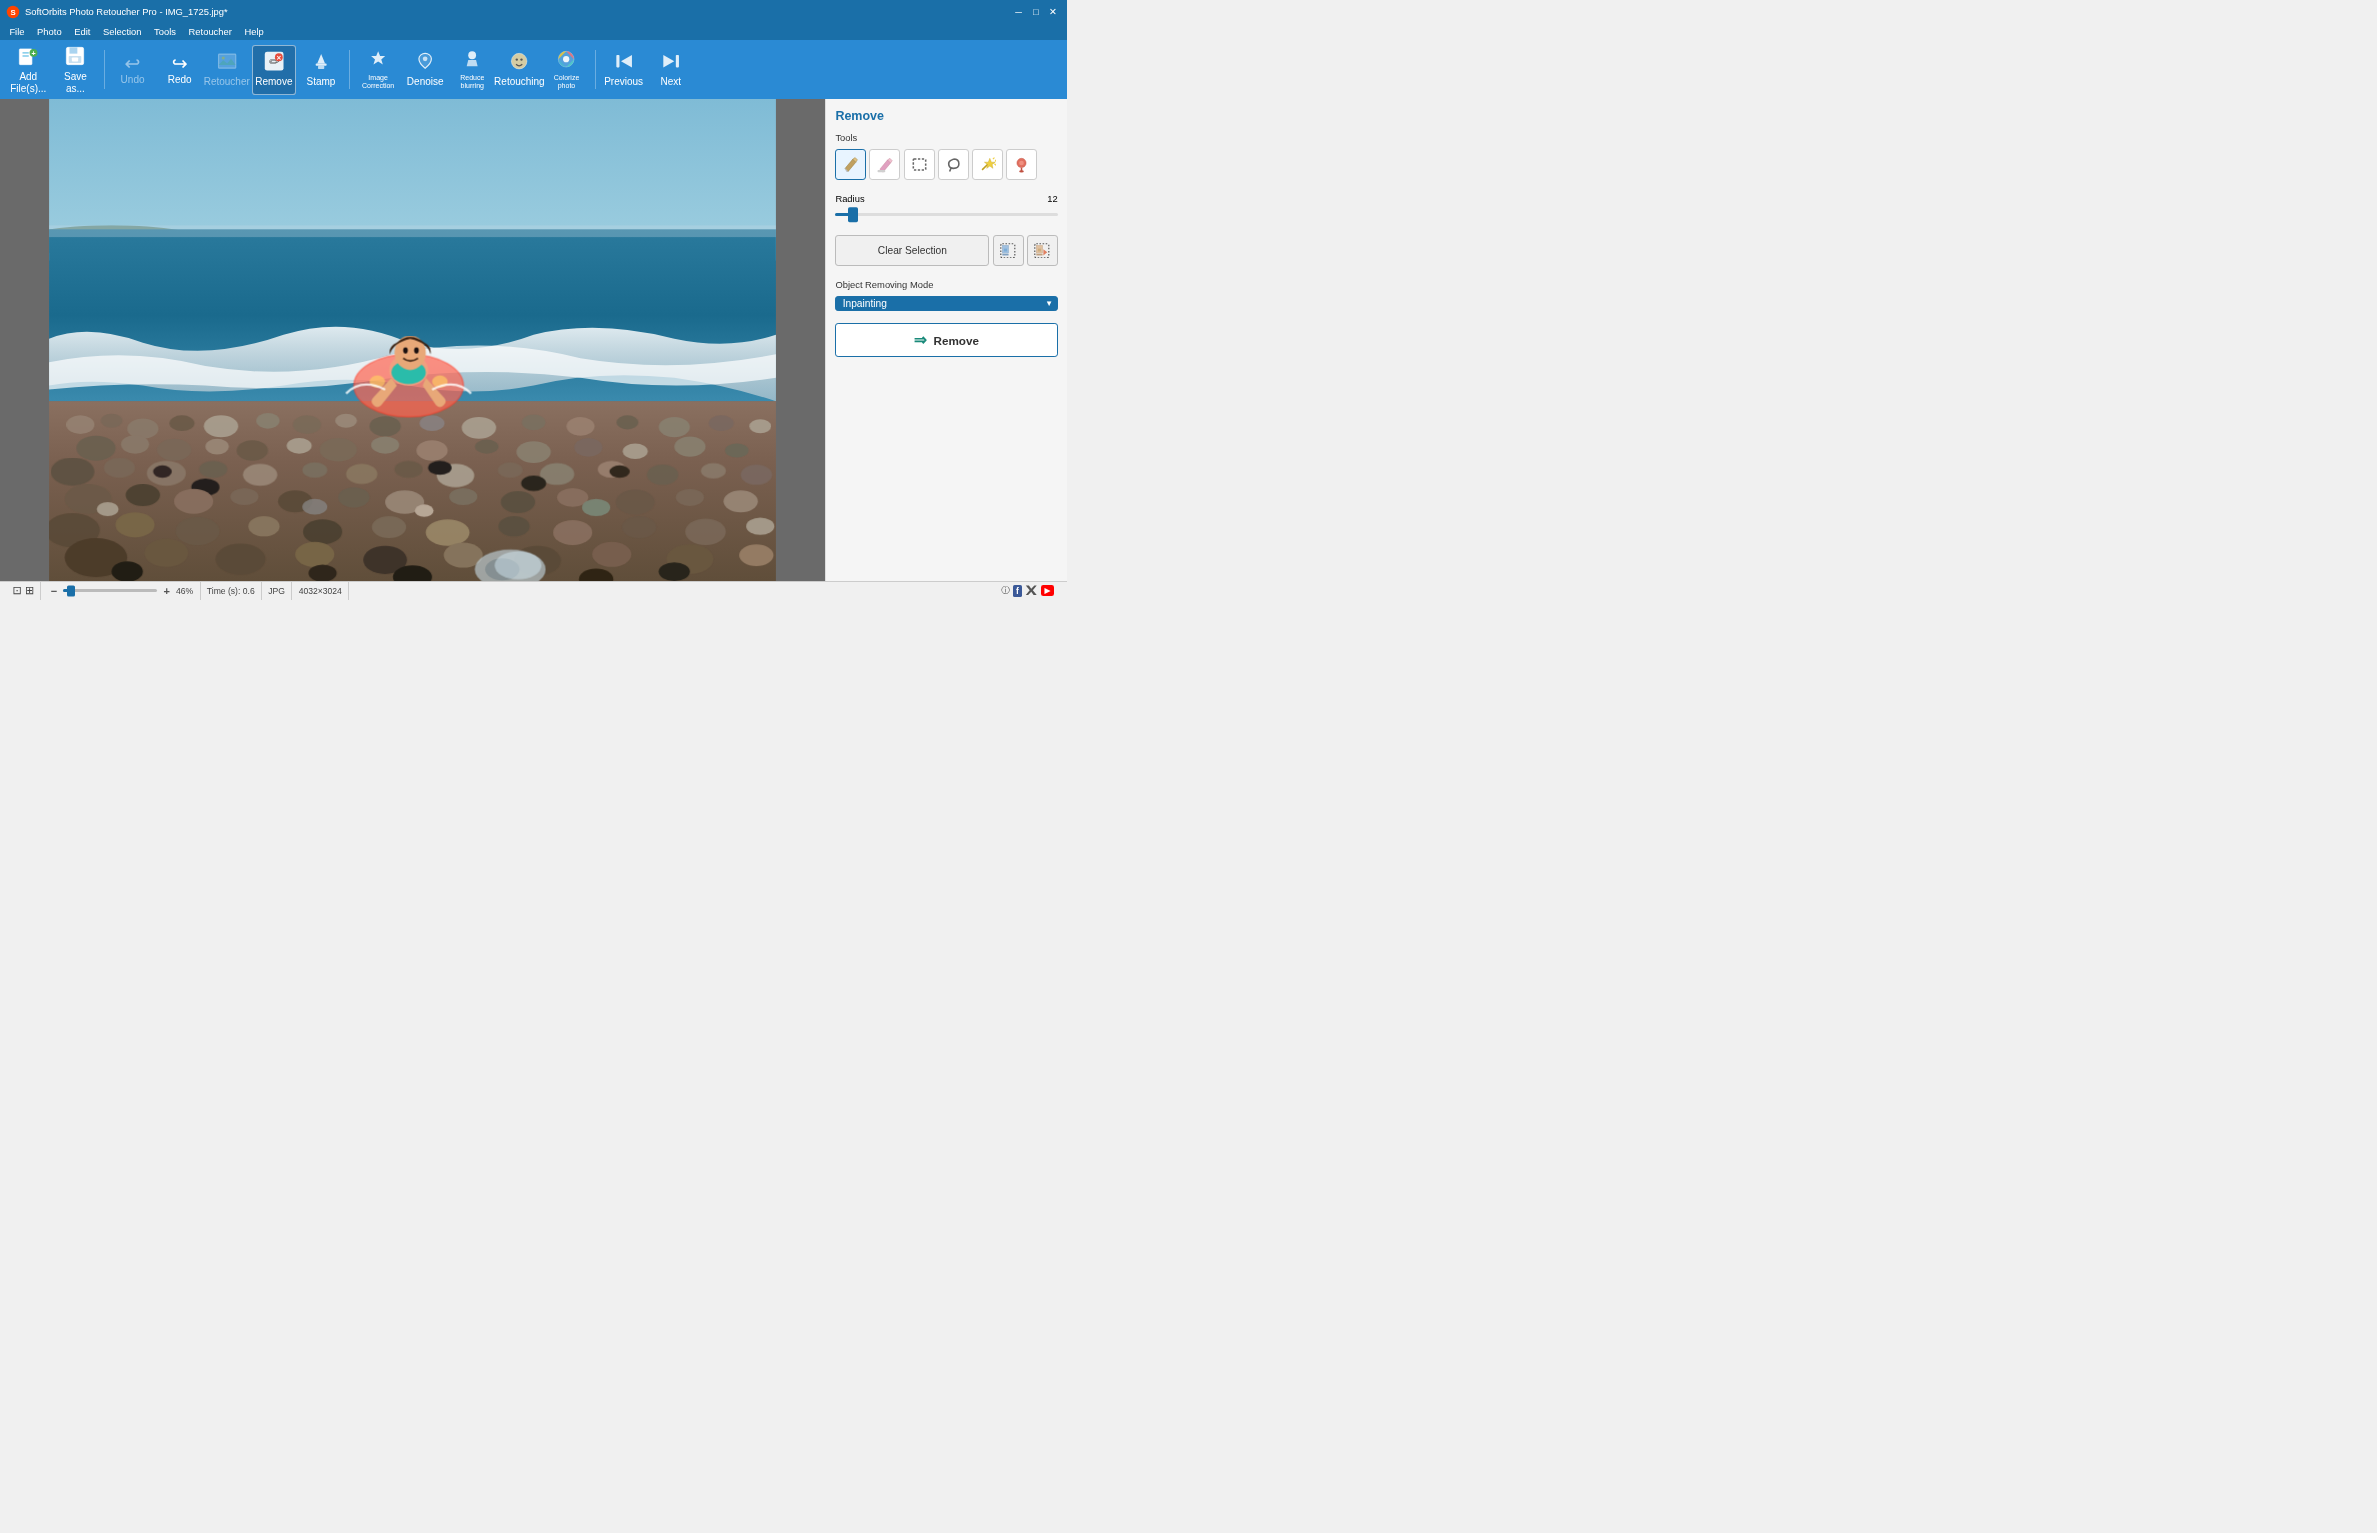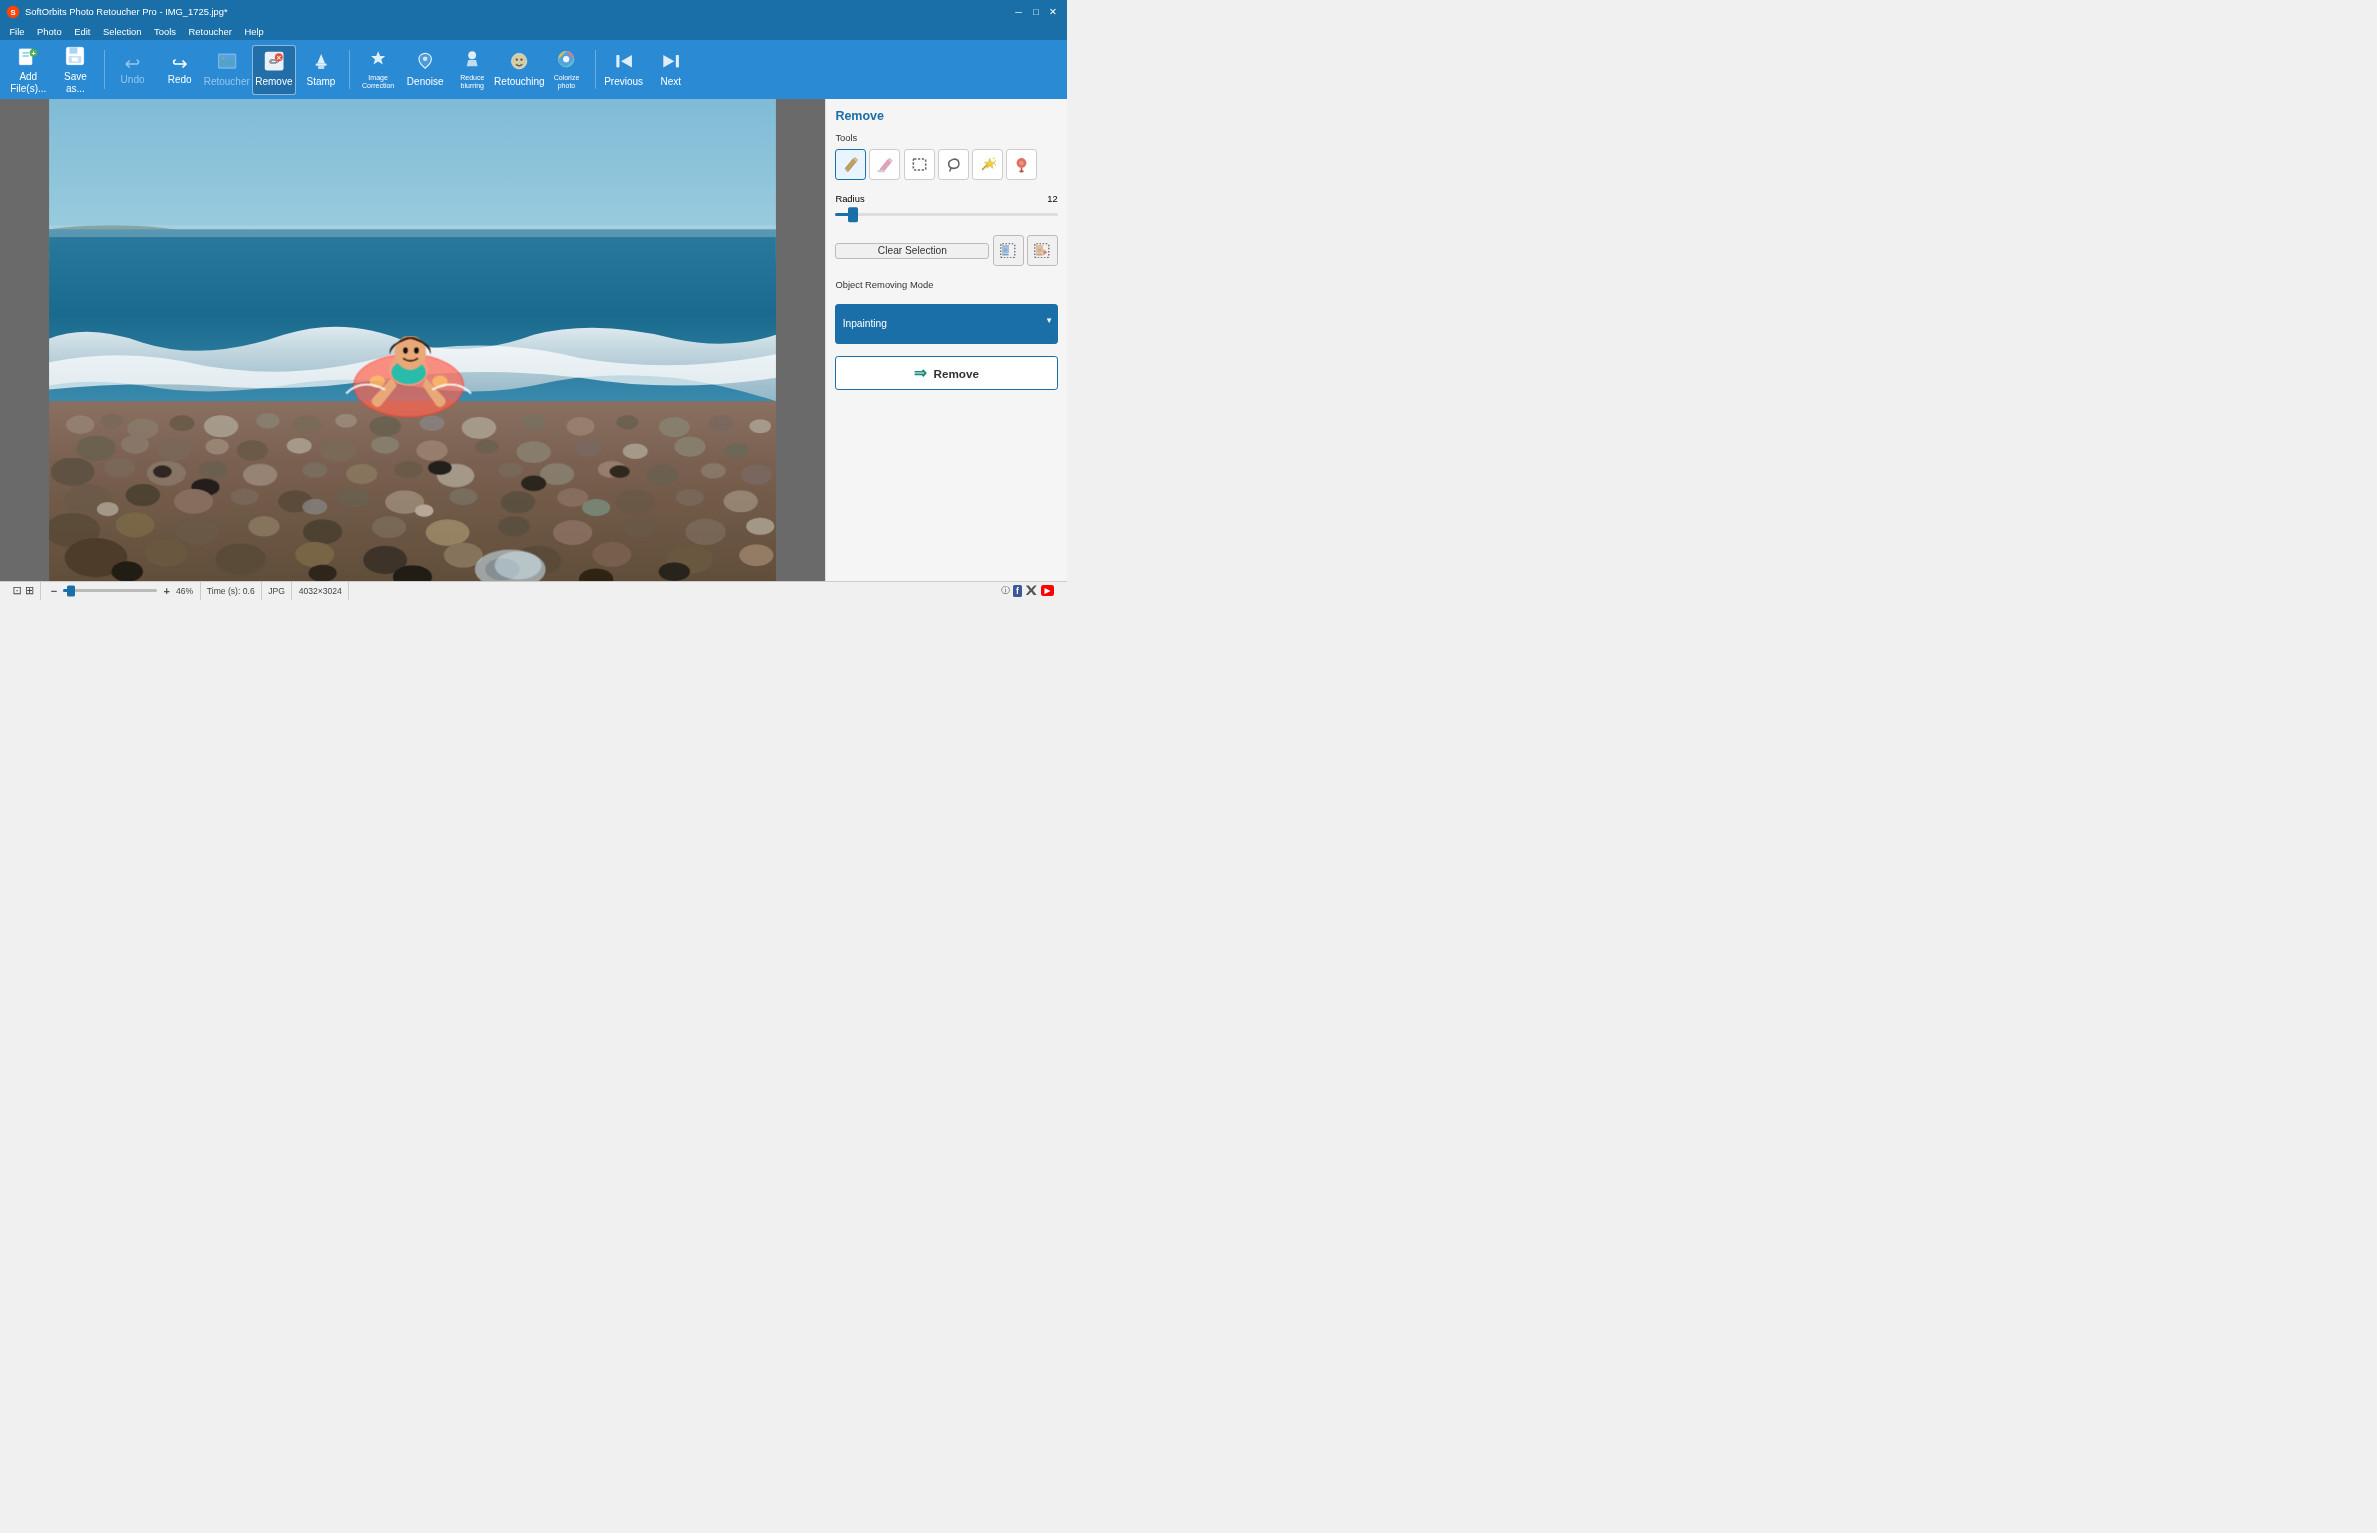--- a/index.html
+++ b/index.html
@@ -126,21 +126,21 @@
     }
     .tool-btn.active { border-color: #1a6fa8; background: #e8f4ff; }
 
     .radius-section { margin-bottom: 12.5px; }
     .radius-header { display: flex; justify-content: space-between; align-items: center; margin-bottom: 3.1px; }
     .slider-container { position: relative; height: 15.6px; display: flex; align-items: center; }
 
     .clear-section { margin-bottom: 12.5px; display: flex; gap: 3.1px; align-items: center; }
     .clear-btn {
       flex: 1;
-      height: 16px;
+      height: 31px;
       background: #f0f0f0;
       border: 0.8px solid #bbb;
       border-radius: 3.1px;
       cursor: pointer;
       font-size: 10.2px;
       font-weight: 500;
       color: #333;
     }
     .icon-btn {
       width: 31px;
@@ -152,30 +152,29 @@
       display: flex;
       align-items: center;
       justify-content: center;
       font-size: 12.5px;
     }
 
     .object-mode-section { margin-bottom: 12.5px; }
     .dropdown-wrapper { position: relative; }
     .dropdown-select {
       width: 100%;
-      height: 40px;
+      height: 15px;
       background: #1a6fa8;
       color: white;
       border: 0.8px solid #1a6fa8;
       border-radius: 3.1px;
       padding: 0 6.3px;
       font-size: 10.2px;
       cursor: pointer;
       appearance: none;
-      margin-top: 8px;
     }
     .dropdown-arrow {
       position: absolute;
       right: 4.7px;
       top: 50%;
       transform: translateY(-50%);
       color: white;
       pointer-events: none;
       font-size: 7.8px;
     }

